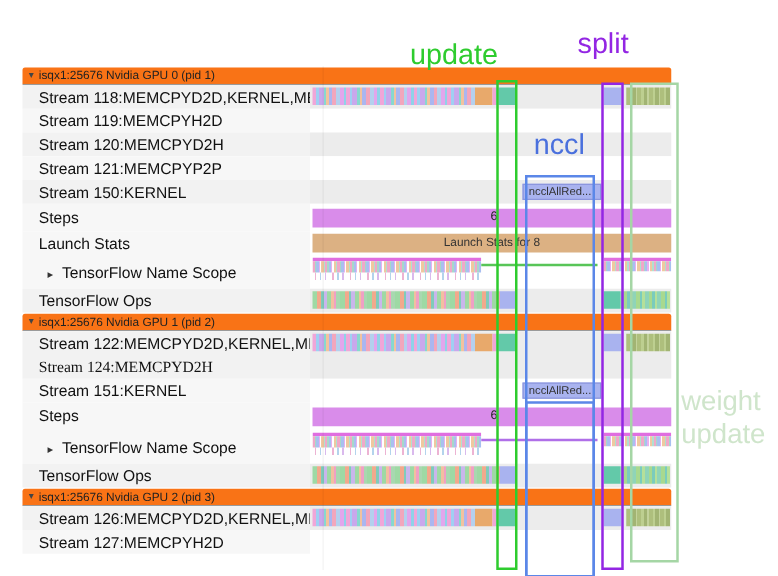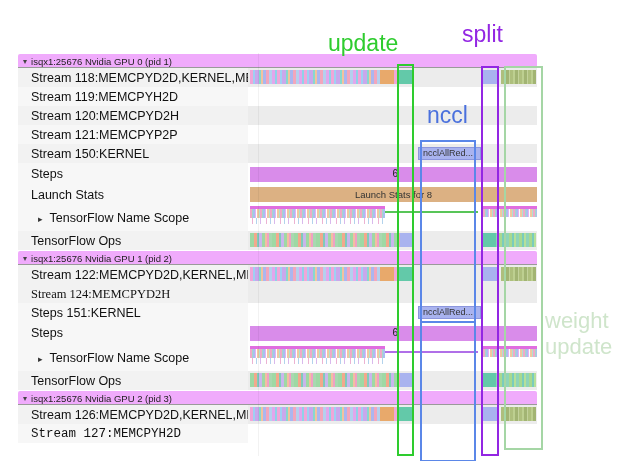--- a/index.html
+++ b/index.html
@@ -13,21 +13,21 @@
   .side { position:absolute; left:18px; top:0; bottom:0; width:230px; background:#f7f7f7;
     overflow:hidden; white-space:nowrap; }
   .side .lbl { position:absolute; left:13px; top:50%; transform:translateY(-50%);
     font-size:12.5px; color:#111; }
   .side .lbl.indent { left:20px; }
   .tl { position:absolute; left:248px; top:0; bottom:0; width:289px; background:#fff; }
   .row.shade .tl { background:#ececec; }
   .row.shade .side { background:#f2f2f2; }
 
   
-  .hdrband { position:absolute; left:18px; top:1px; bottom:0; width:519px; background:#f0abfc;
+  .hdrband { position:absolute; left:18px; top:1px; bottom:0; width:519px; background:#f97316;
     border-bottom:1px solid #9a9a9a; border-radius:2px 2px 0 0; }
   .hdrband .htxt { position:absolute; left:5px; top:50%; transform:translateY(-50%);
     font-size:9.5px; color:#222; }
   .tri { display:inline-block; font-size:8px; color:#444; margin-right:4px; vertical-align:1px; }
   .arrow { display:inline-block; font-size:9px; color:#333; margin-right:7px; }
 
   
   .seg { position:absolute; top:2px; height:14px; display:block; }
   .sMix { background:repeating-linear-gradient(90deg,
     #f0a6d8 0 3px,#9fd0f2 3px 5px,#c9a8ec 5px 9px,#86d8cf 9px 11px,
@@ -195,21 +195,21 @@
         </div>
       </div>
       <div class="row shade" style="height: 19px; font-family: Liberation Serif, serif;">
         <div class="side">
           <span class="lbl">Stream 124:MEMCPYD2H</span>
         </div>
         <div class="tl"></div>
       </div>
       <div class="row" style="height: 19px;">
         <div class="side">
-          <span class="lbl">Steps 151:KERNEL</span>
+          <span class="lbl">Stream 151:KERNEL</span>
         </div>
         <div class="tl">
           <div class="ncclbar">ncclAllRed...</div>
         </div>
       </div>
       <div class="row" style="height: 22px;">
         <div class="side">
           <span class="lbl">Steps</span>
         </div>
         <div class="tl">
@@ -257,21 +257,21 @@
         </div>
         <div class="tl">
           <i class="seg sMix" style="left:2px;width:130px"></i>
           <i class="seg" style="left:132px;width:14px;background:var(--orange_segment)"></i>
           <i class="seg sMix" style="left:146px;width:5px"></i>
           <i class="seg" style="left:151px;width:14px;background:var(--concat_segment)"></i>
           <i class="seg" style="left:235px;width:14px;background:var(--split_segment)"></i>
           <i class="seg sOlive" style="left:253px;width:35px"></i>
         </div>
       </div>
-      <div class="row" style="height: 19px; font-family: Liberation Mono, monospace;">
+      <div class="row" style="height: 19px;">
         <div class="side">
           <span class="lbl">Stream 127:MEMCPYH2D</span>
         </div>
         <div class="tl"></div>
       </div>
     </div>
 
   <div class="gridline"></div>
 
   <div>

